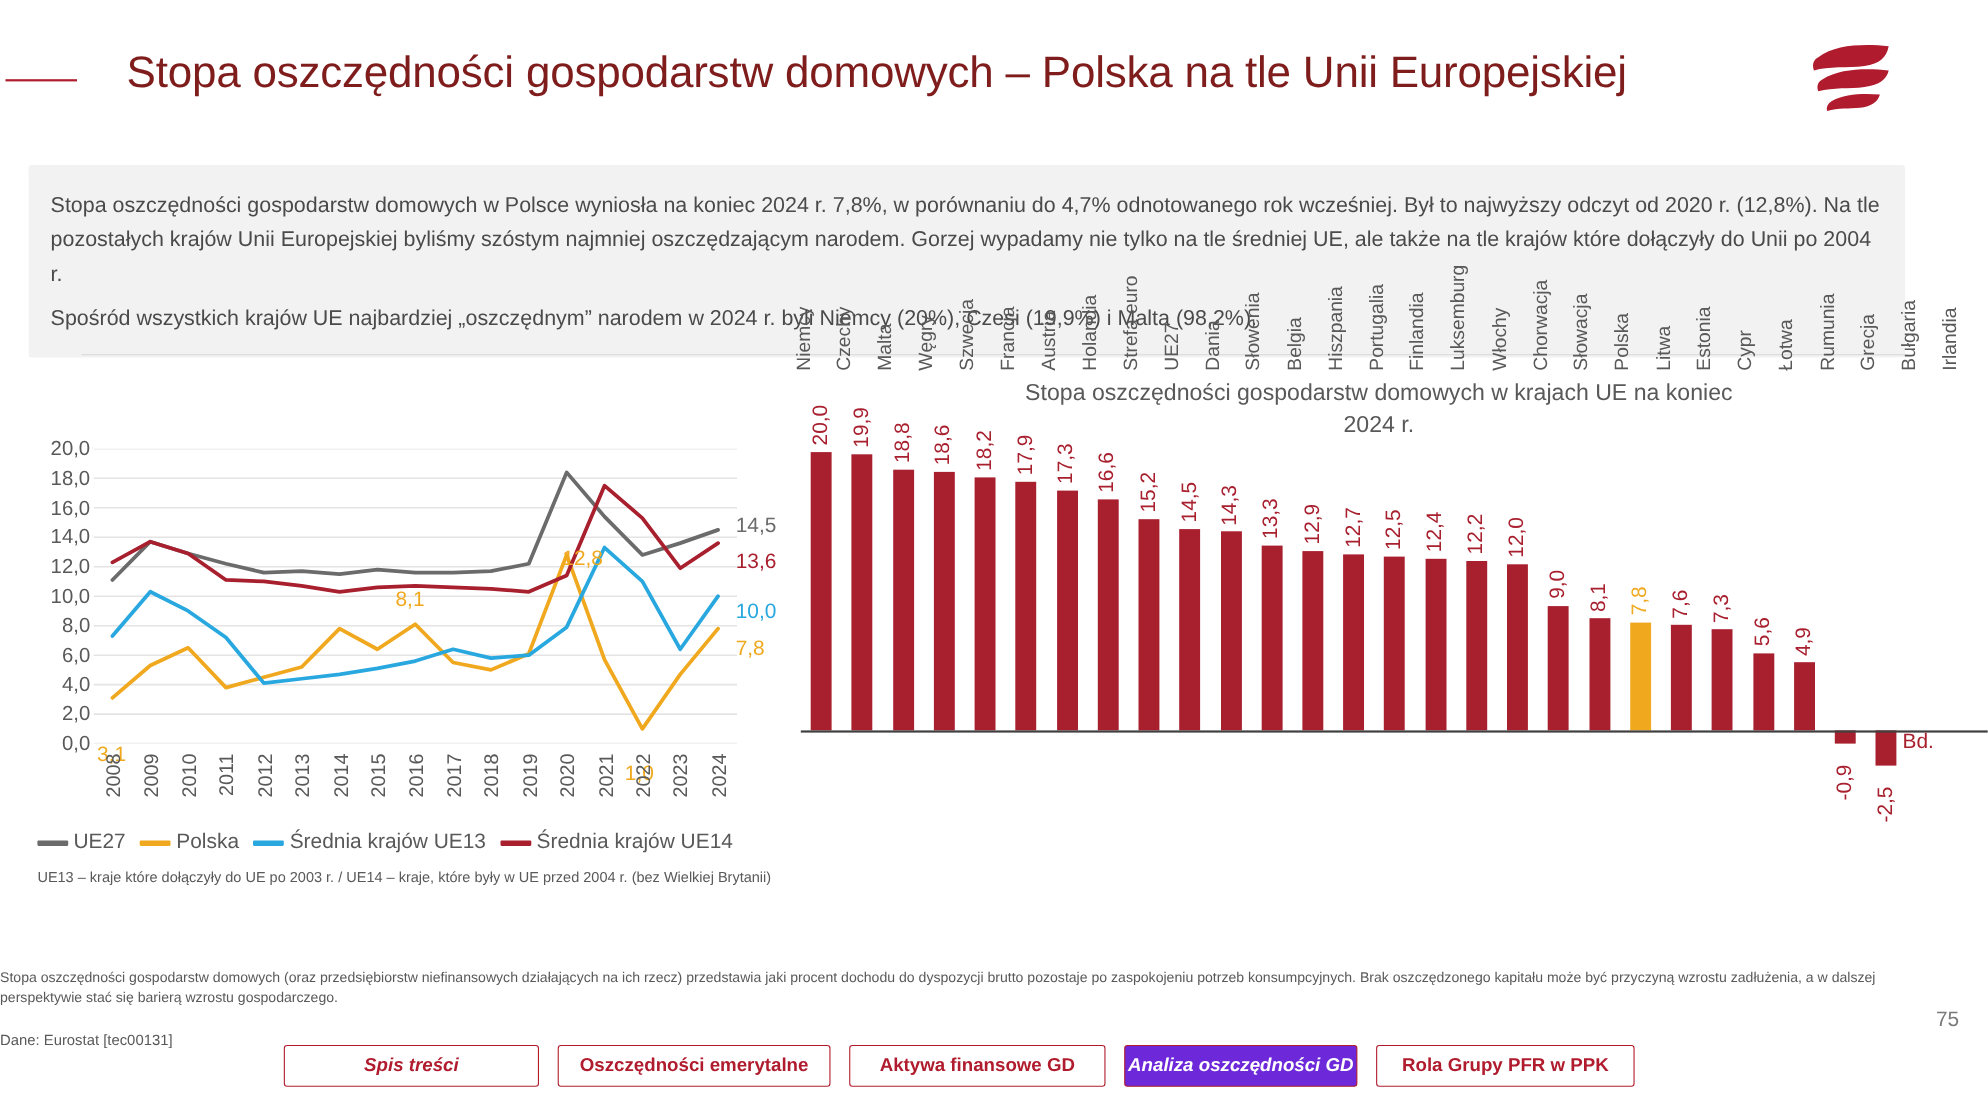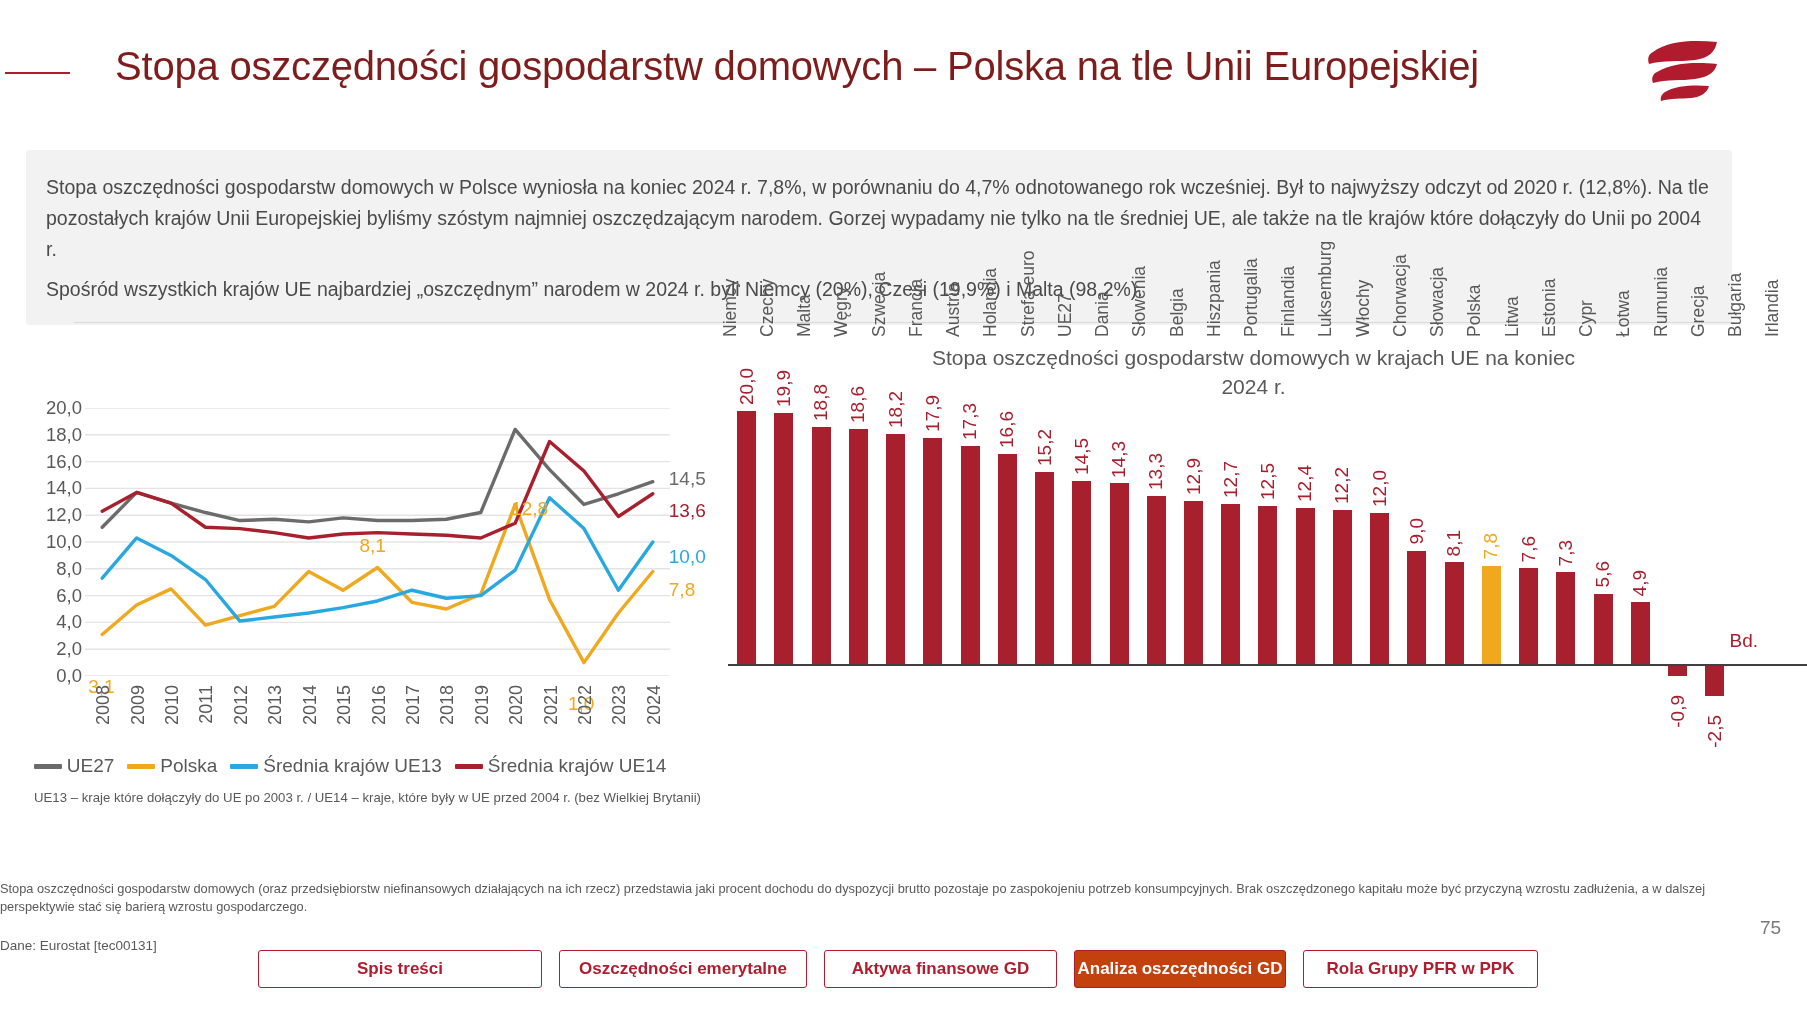--- a/index.html
+++ b/index.html
@@ -85,21 +85,21 @@
     writing-mode:vertical-rl; transform:rotate(180deg) translateX(50%);
     transform-origin:center; white-space:nowrap;
   }
   #zero-axis { position:absolute; left:14px; width:1080px; height:1.6px; background:#404040; }
   #right-xlabels { position:absolute; left:14px; top:0px; width:1093px; height:130px; }
   #right-xlabels span {
     position:absolute; font-size:17.5px; color:#595959;
     writing-mode:vertical-rl; transform:rotate(180deg);
     transform-origin:top left; white-space:nowrap;
   }
-  #bd-label { position:absolute; font-size:19px; color:#a81f2e; }
+  #bd-label { position:absolute; font-size:19px; color:#a81f2e;margin-top:34px; }
 
   
   #footnote-long {
     position:absolute; left:0px; top:880px; width:1730px;
     font-size:12.8px; line-height:18px; color:#595959;
   }
   #source-note {
     position:absolute; left:0px; top:938px;
     font-size:13.5px; color:#595959;
   }
@@ -114,21 +114,21 @@
     display:flex; gap:17px;
   }
   .nav-btn {
     height:38px; border:1.6px solid #b01c2e; border-radius:3px;
     background:#ffffff; color:#b01c2e;
     font-family:"Liberation Sans", sans-serif;
     font-size:17px; font-weight:bold;
     display:flex; align-items:center; justify-content:center;
     cursor:pointer; white-space:nowrap;
   }
-  .nav-btn.active { background:#c2410c; color:#ffffff; }
+  .nav-btn.active { background:#6d28d9; color:#ffffff;font-style:italic; }
 </style>
 </head>
 <body>
 
 <div id="header">
   <div id="title-rule"></div>
   <div id="page-title">Stopa oszczędności gospodarstw domowych – Polska na tle Unii Europejskiej</div>
   <svg id="logo" viewBox="0 0 80 66">
     <path d="M8 14 C24 2, 50 2, 72 4 C70 14, 64 20, 50 22 C34 24, 18 22, 4 26 C2 20, 4 16, 8 14 Z" fill="#b01c2e"></path>
     <path d="M12 34 C28 24, 52 24, 72 26 C70 34, 64 39, 50 41 C36 43, 22 41, 8 45 C6 40, 8 36, 12 34 Z" fill="#b01c2e"></path>
@@ -367,18 +367,18 @@
       <span style="left: 1032.14px; top: 2px;">Bułgaria</span>
       <span style="left: 1069.38px; top: 2px;">Irlandia</span>
     </div>
 </div>
 
 <div id="footnote-long">Stopa oszczędności gospodarstw domowych (oraz przedsiębiorstw niefinansowych działających na ich rzecz) przedstawia jaki procent dochodu do dyspozycji brutto pozostaje po zaspokojeniu potrzeb konsumpcyjnych. Brak oszczędzonego kapitału może być przyczyną wzrostu zadłużenia, a w dalszej perspektywie stać się barierą wzrostu gospodarczego.</div>
 <div id="source-note">Dane: Eurostat [tec00131]</div>
 <div id="page-number">75</div>
 
 <div id="navbar">
-    <div class="nav-btn" style="width: 284px;">Spis treści</div>
+    <div class="nav-btn" style="width: 232px; font-style: italic;">Spis treści</div>
     <div class="nav-btn" style="width: 248px;">Oszczędności emerytalne</div>
     <div class="nav-btn" style="width: 233px;">Aktywa finansowe GD</div>
     <div class="nav-btn active" style="width: 212px;">Analiza oszczędności GD</div>
     <div class="nav-btn" style="width: 235px;">Rola Grupy PFR w PPK</div>
   </div>
 
 </body></html>

